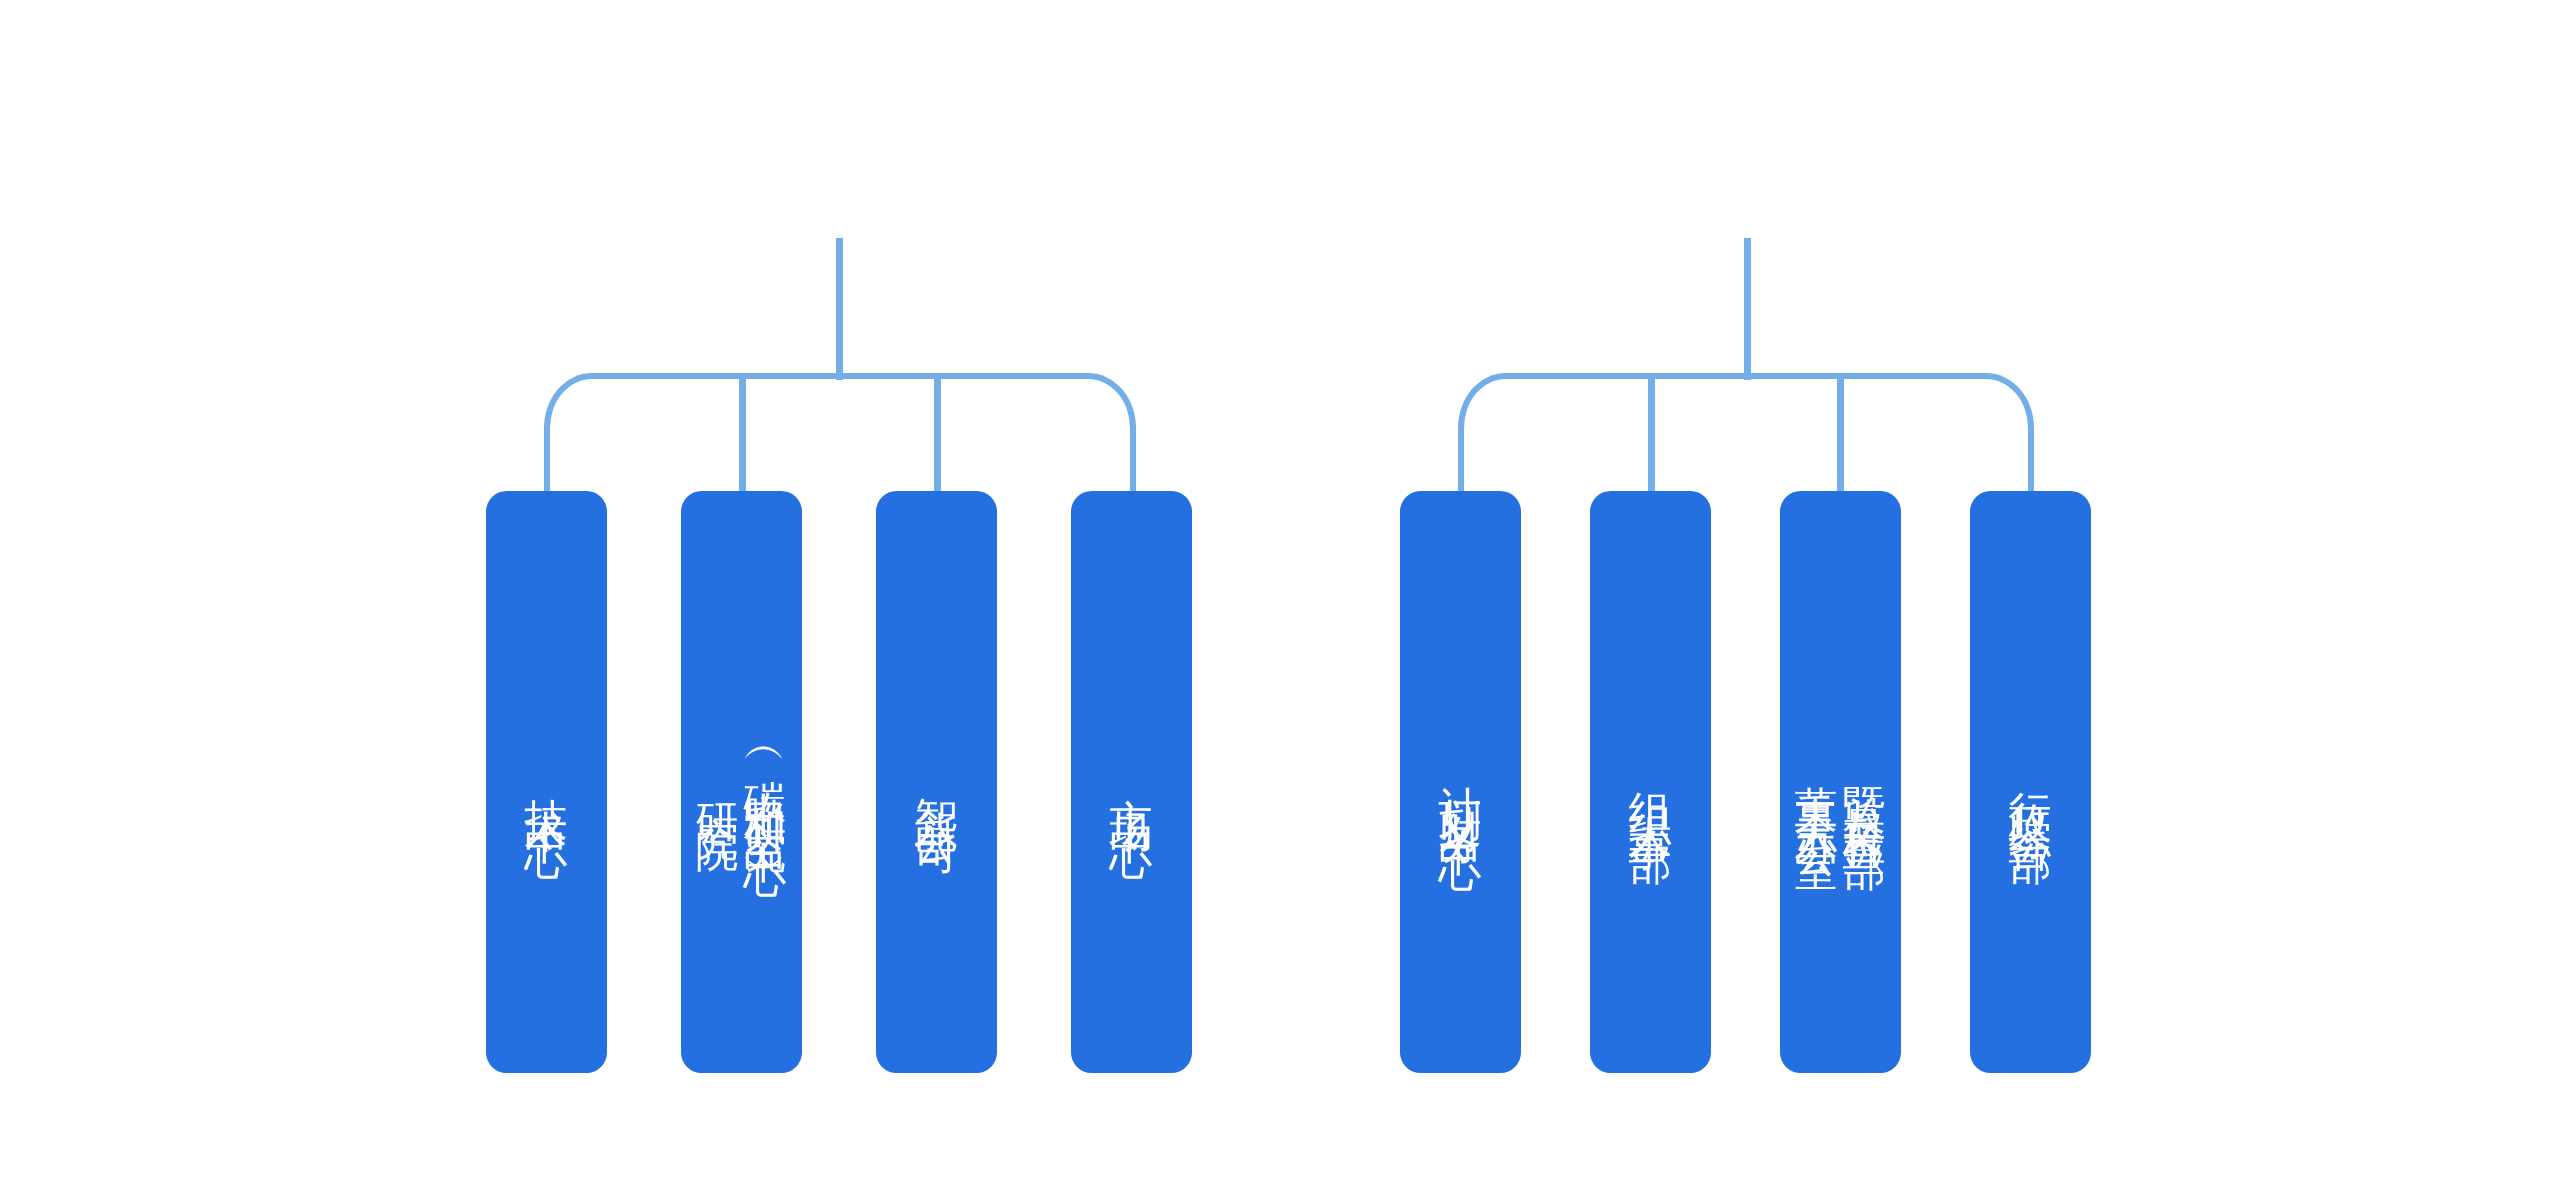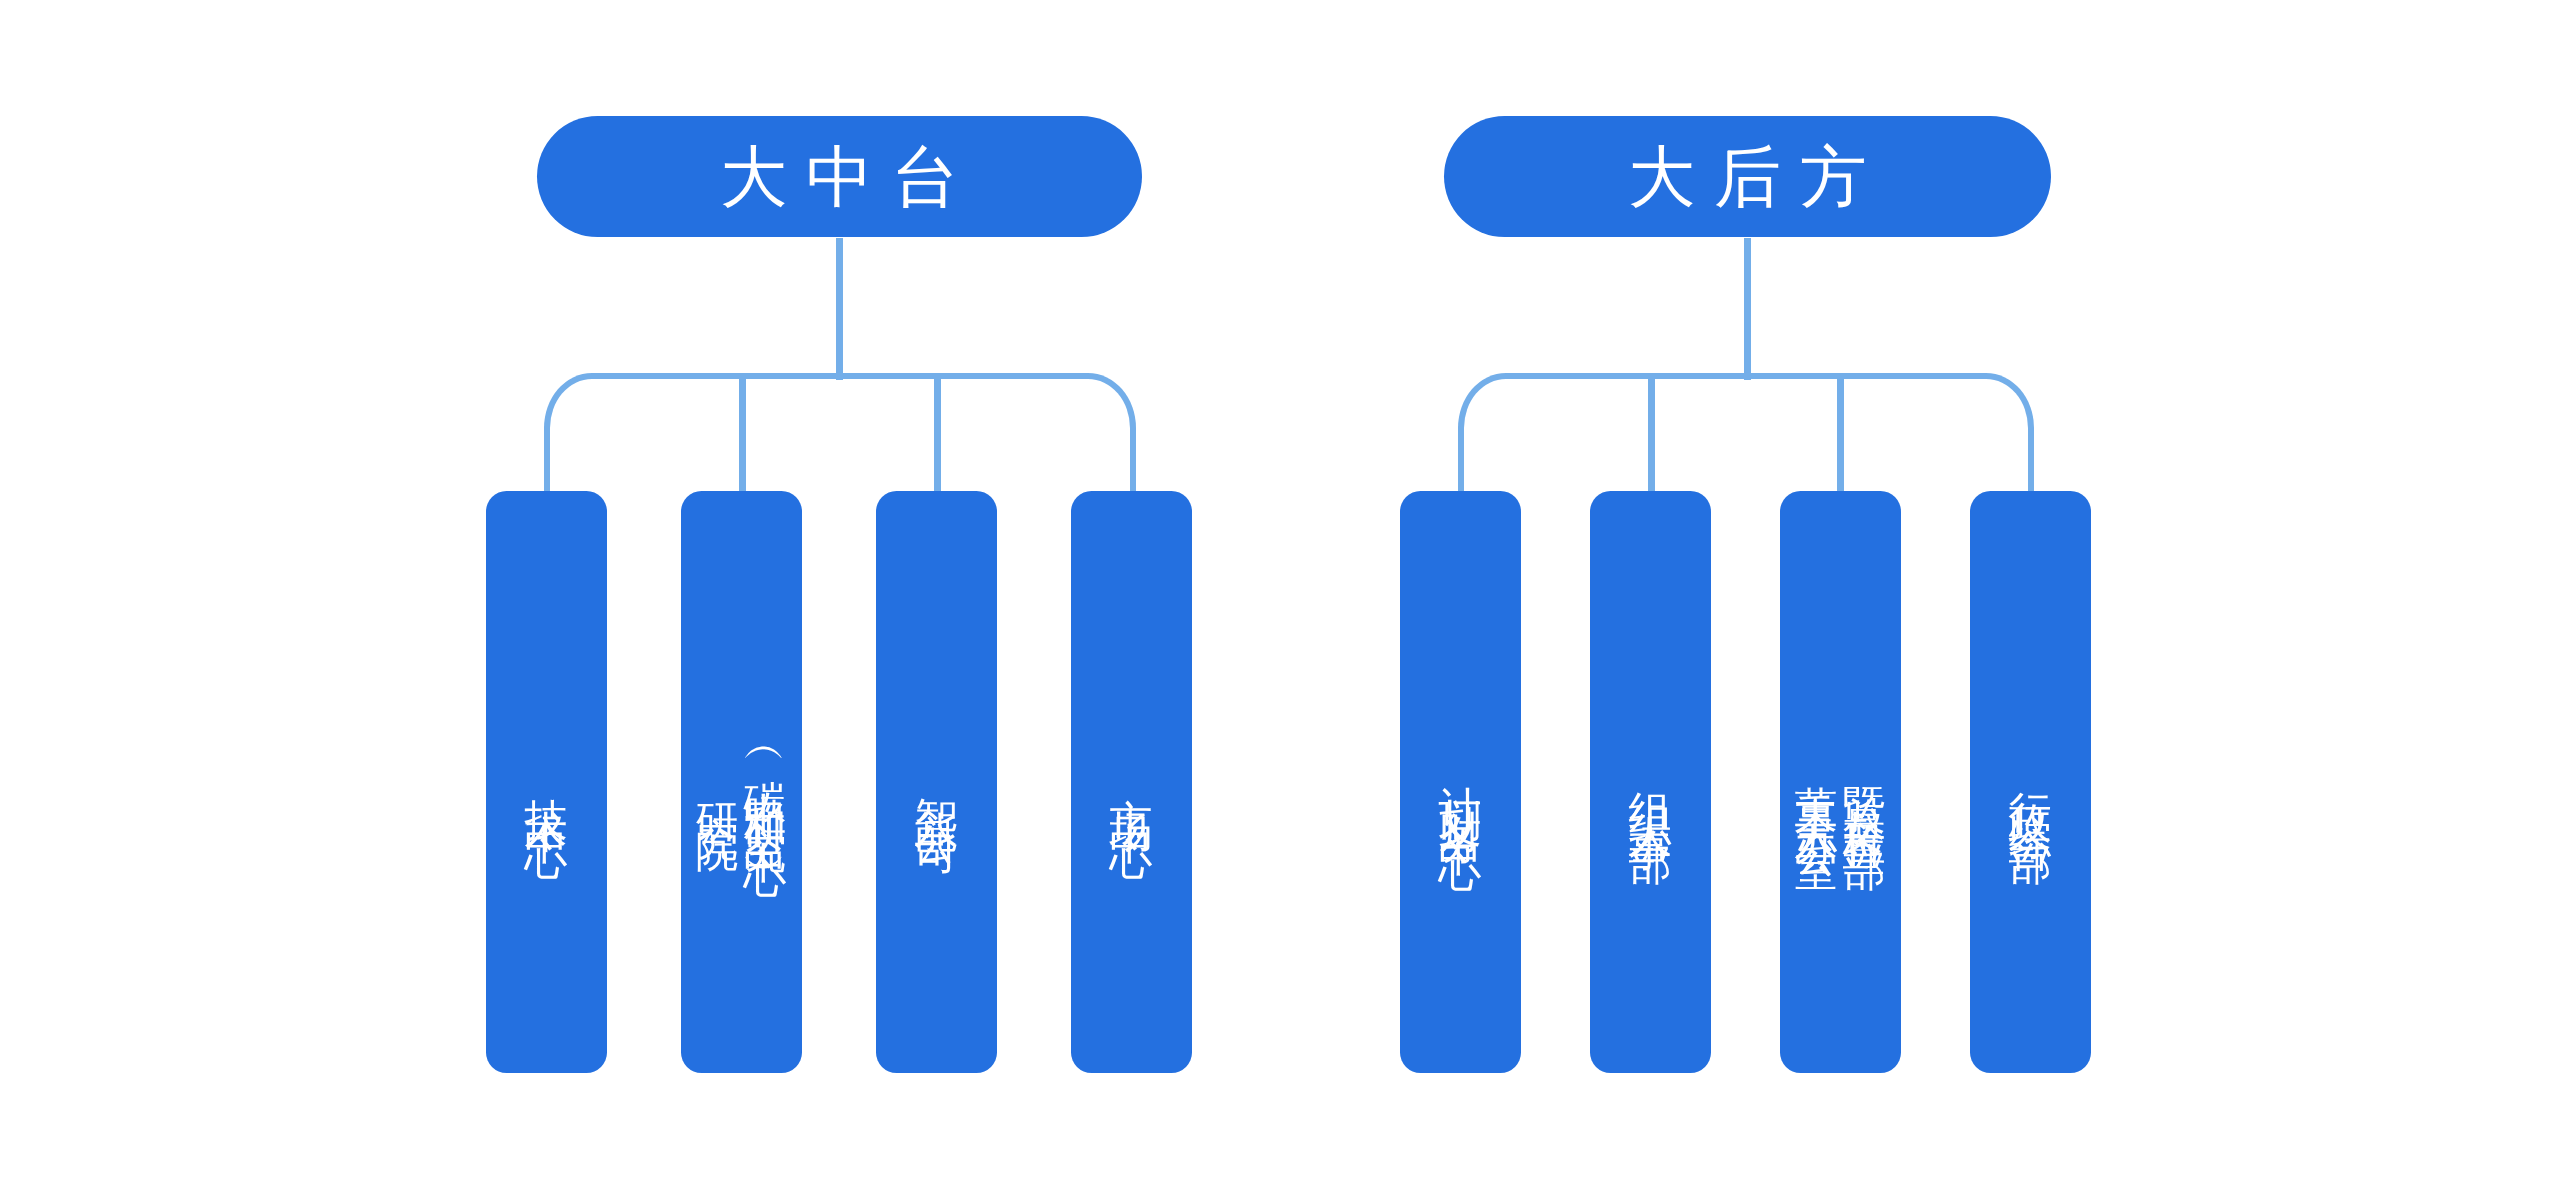--- a/index.html
+++ b/index.html
@@ -111,45 +111,39 @@
   .node-c5 { left: 1400px; }
   .node-c6 { left: 1590px; }
   .node-c7 { left: 1780px; }
   .node-c8 { left: 1970px; }
 </style>
 </head>
 <body>
 
 <div class="canvas">
 
-  <div class="pill pill-g1">
-    <span class="label">大中台</span>
-  </div>
   <div class="stem stem-g1"></div>
   <div class="rail rail-g1"></div>
   <div class="drop drop-g1a"></div>
   <div class="drop drop-g1b"></div>
 
   <div class="node node-c1">
     <span class="vcol">技术中心</span>
   </div>
   <div class="node node-c2">
     <span class="vcol">研究院</span>
     <span class="vcol">（碳中和研究中心）</span>
   </div>
   <div class="node node-c3">
     <span class="vcol">智能公司</span>
   </div>
   <div class="node node-c4">
     <span class="vcol">市场中心</span>
   </div>
 
-  <div class="pill pill-g2">
-    <span class="label">大后方</span>
-  </div>
   <div class="stem stem-g2"></div>
   <div class="rail rail-g2"></div>
   <div class="drop drop-g2a"></div>
   <div class="drop drop-g2b"></div>
 
   <div class="node node-c5">
     <span class="vcol">计划财务中心</span>
   </div>
   <div class="node node-c6">
     <span class="vcol">组织人事部</span>

